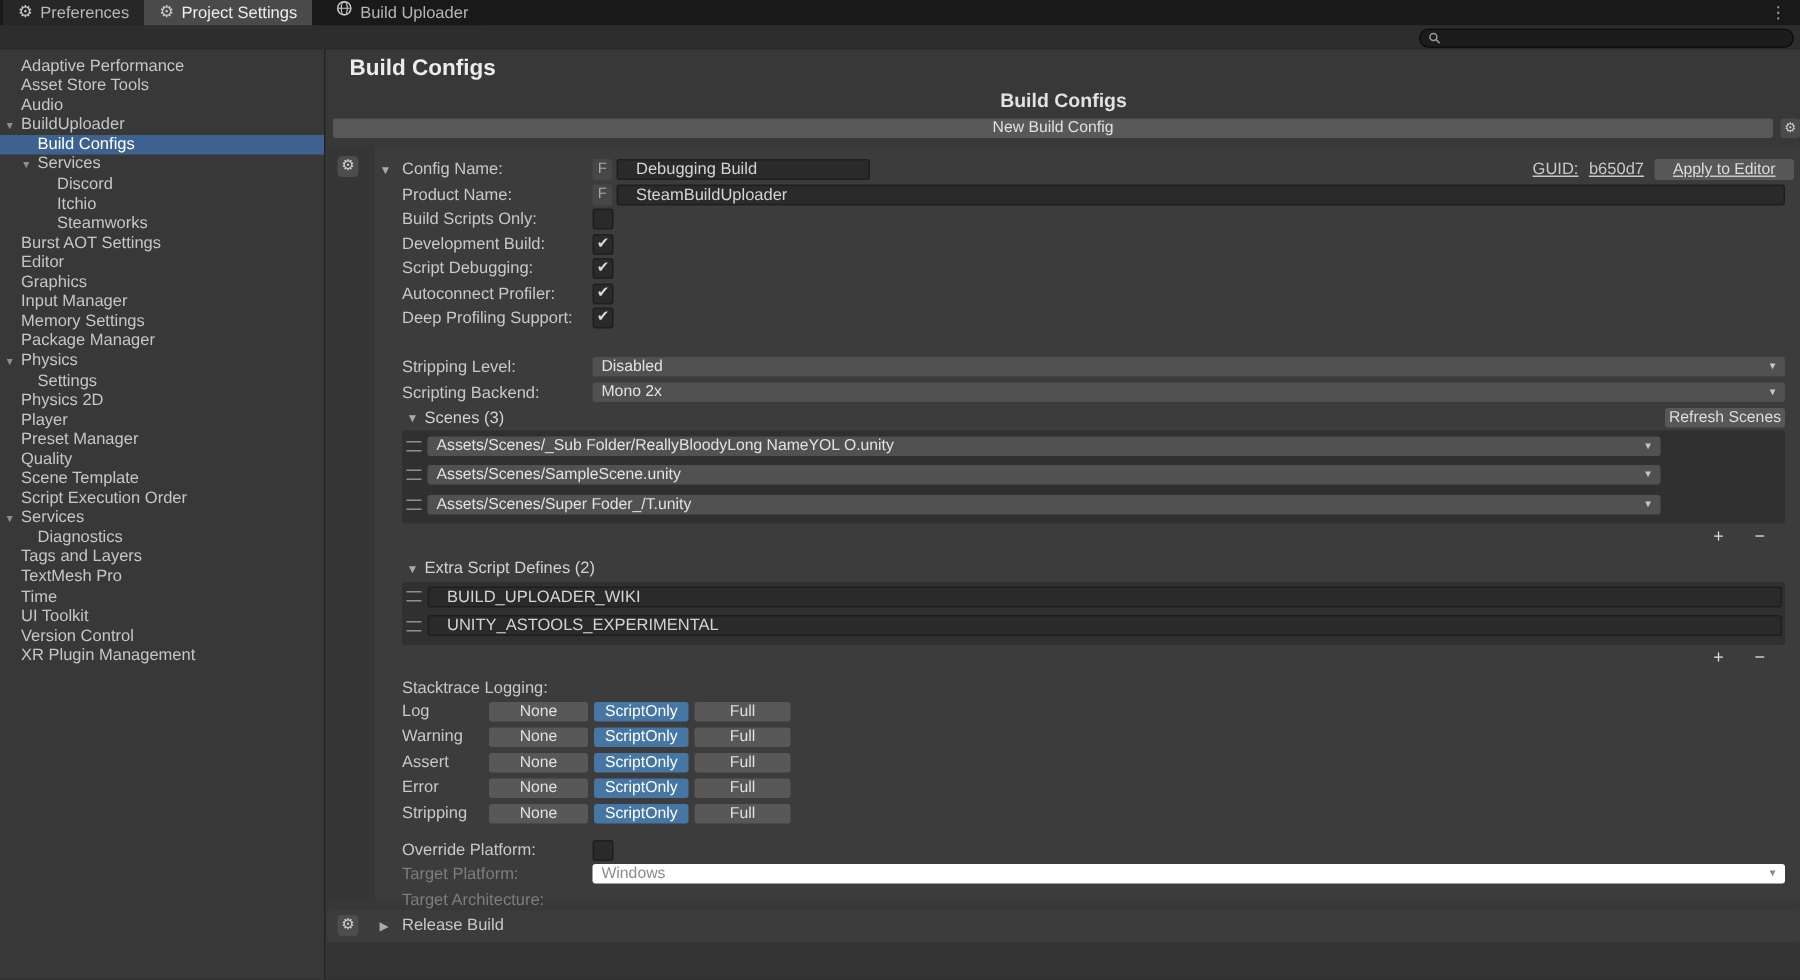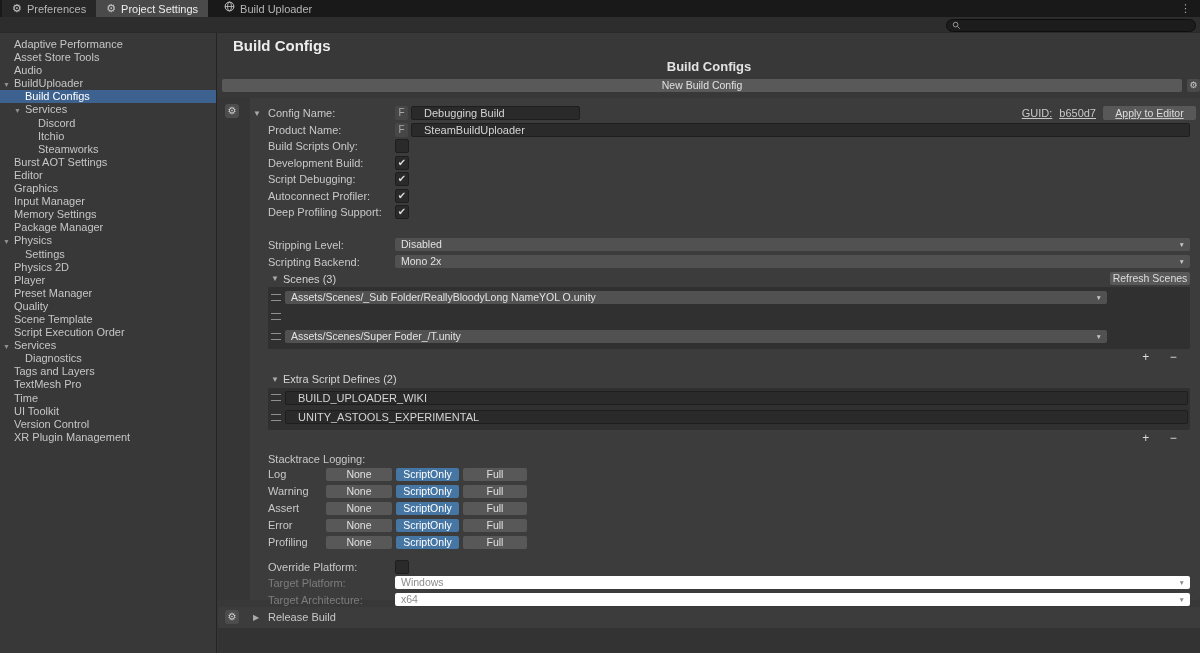--- a/index.html
+++ b/index.html
@@ -238,20 +238,21 @@
           <span class="ltitle">Scenes (3)</span>
           <div class="refresh-btn">Refresh Scenes</div>
         </div>
         <div class="lbox scenes" id="scenes-rows">
           <div class="lrow">
               <span class="drag"></span>
               <div class="dropdown scene-dd"><span>Assets/Scenes/_Sub Folder/ReallyBloodyLong NameYOL O.unity</span><span class="da">▼</span></div>
             </div>
             <div class="lrow">
               <span class="drag"></span>
+              <div class="dropdown scene-dd"><span>Assets/Scenes/SampleScene.unity</span><span class="da">▼</span></div>
             </div>
             <div class="lrow">
               <span class="drag"></span>
               <div class="dropdown scene-dd"><span>Assets/Scenes/Super Foder_/T.unity</span><span class="da">▼</span></div>
             </div>
             <div class="lfoot">
             <span>+</span>
             <span>−</span>
           </div>
         </div>
@@ -295,44 +296,40 @@
               <div class="tbtn w2 sel">ScriptOnly</div>
               <div class="tbtn w3">Full</div>
             </div>
             <div class="strow">
               <span class="stlbl">Error</span>
               <div class="tbtn w1">None</div>
               <div class="tbtn w2 sel">ScriptOnly</div>
               <div class="tbtn w3">Full</div>
             </div>
             <div class="strow">
-              <span class="stlbl">Profiling</span>
+              <span class="stlbl">Stripping</span>
               <div class="tbtn w1">None</div>
               <div class="tbtn w2 sel">ScriptOnly</div>
               <div class="tbtn w3">Full</div>
             </div>
           </div>
 
         <div class="frow override-row">
           <span class="lbl">Override Platform:</span>
           <div class="checkbox"></div>
         </div>
         <div class="platrow">
           <span class="lbl dim">Target Platform:</span>
           <div class="dropdown dim">
             <span>Windows</span>
             <span class="da">▼</span>
           </div>
         </div>
         <div class="platrow">
           <span class="lbl dim">Target Architecture:</span>
-          <div class="dropdown dim">
-            <span>x64</span>
-            <span class="da">▼</span>
-          </div>
         </div>
       </div>
     </div>
 
     <div class="release">
       <div class="gear-btn"><span>⚙</span></div>
       <span class="fo-closed">▶</span>
       <span class="rlbl">Release Build</span>
     </div>
     <div class="bottomfill"></div>

